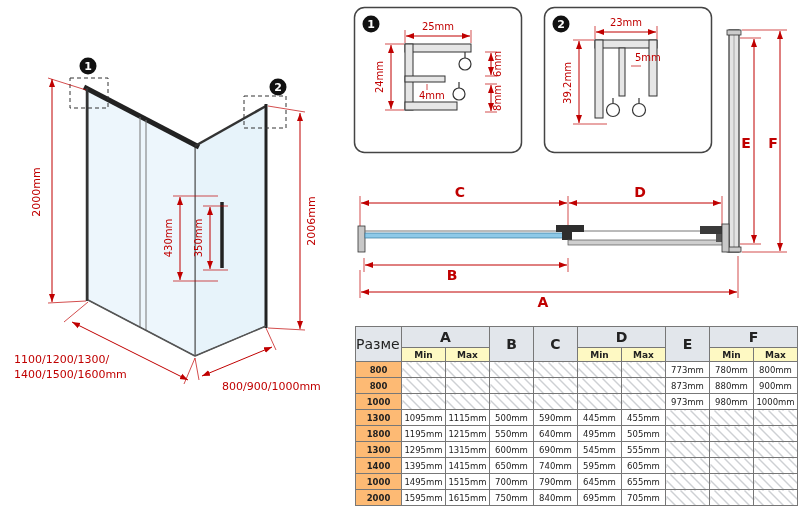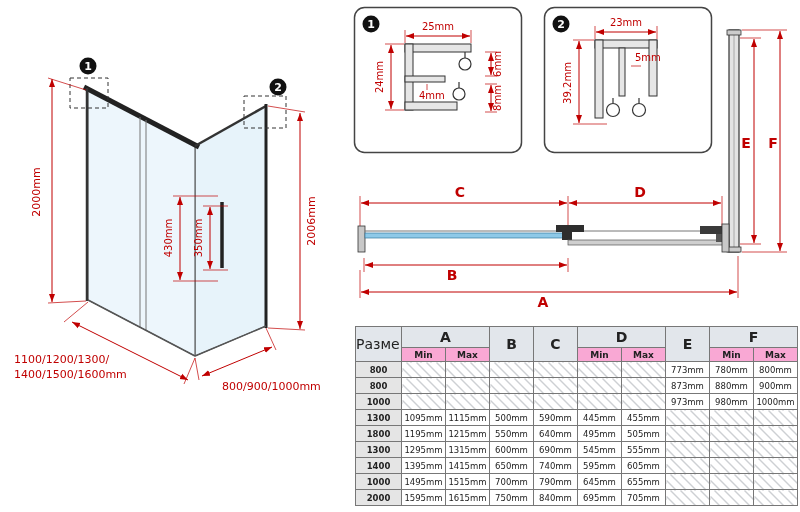--- a/index.html
+++ b/index.html
@@ -11,22 +11,22 @@
   .dim-letter { fill:#c00000; font-size:14px; font-weight:bold; }
   .badge-num { fill:#ffffff; font-size:11px; font-weight:bold; }
 
   table.spec { border-collapse:collapse; table-layout:fixed; width:442px; font-size:9px; }
   .spec th, .spec td { border:1px solid #777; text-align:center; vertical-align:middle; padding:0; color:#222; overflow:hidden; white-space:nowrap; }
   .spec thead tr.r1 th { height:21px; }
   .spec thead tr.r2 th { height:14px; font-size:9px; font-weight:bold; }
   .spec tbody td { height:16px; font-size:8.5px; }
   .h-letter { color:#c00000; font-size:14px; font-weight:bold; background:#e2e6eb; }
   .h-size { font-size:14px; font-weight:normal; background:#e2e6eb; }
-  .h-minmax { background:#f9a8d4; }
-  .c-size { font-weight:bold; background:#e5e5e5;margin-top:35px; }
+  .h-minmax { background:#fef9c3; }
+  .c-size { font-weight:bold; background:#fdba74;margin-top:35px; }
   .hatch { background-image:repeating-linear-gradient(45deg, transparent 0px, transparent 6px, #9aa0a6 6px, #9aa0a6 7px); }
 </style>
 </head>
 <body>
 
 <svg class="abs" style="left:350px;top:20px" width="450" height="292" viewBox="0 0 450 292">
   <defs>
     <marker id="m3" markerWidth="9" markerHeight="8" refX="8" refY="3.5" orient="auto-start-reverse">
       <path d="M0,0.5 L8,3.5 L0,6.5 z" fill="#c00000"></path>
     </marker>

